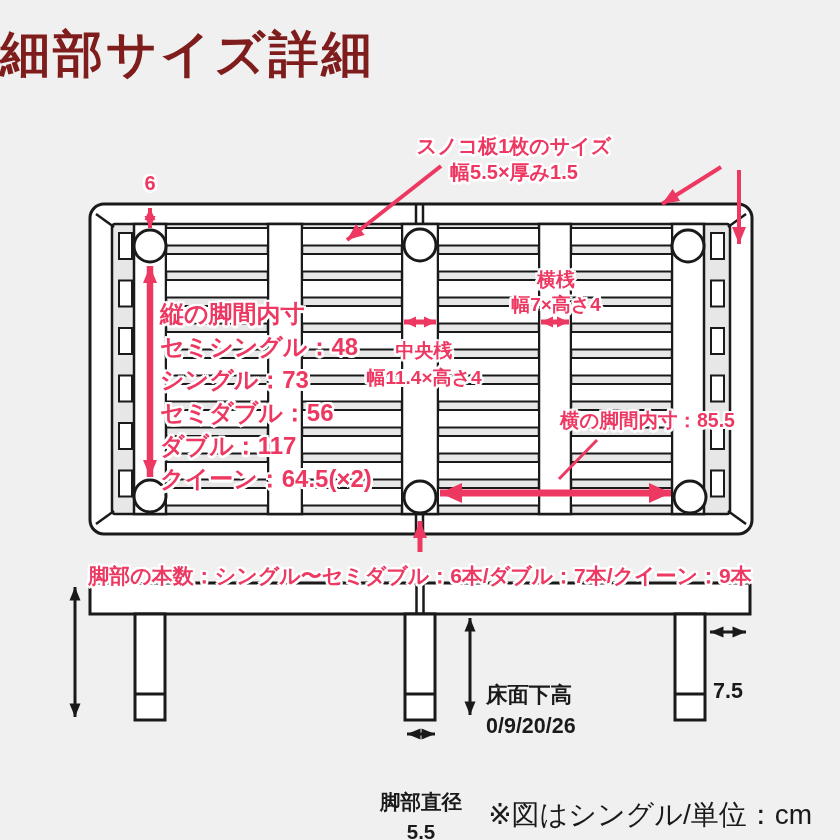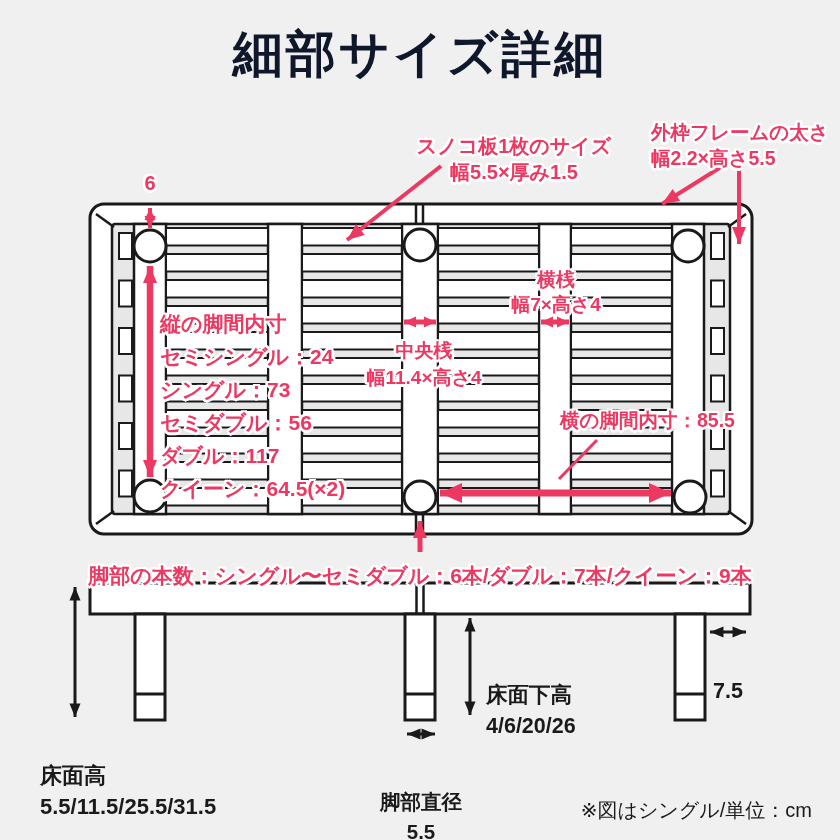--- a/index.html
+++ b/index.html
@@ -5,21 +5,21 @@
   :root{
     --accent:#ed3862;
     --ink:#1a1a1a;
     --bg:#f0f0f0;
   }
   html,body{margin:0;padding:0;}
   body{background:#fff;font-family:"Liberation Sans","DejaVu Sans",sans-serif;}
   .stage{position:relative;width:840px;height:840px;background:var(--bg);overflow:hidden;}
   .stage svg{position:absolute;left:0;top:0;}
   .t{position:absolute;white-space:nowrap;line-height:1.3;}
-  .title{left:0;right:0;top:22px;text-align:center;font-size:50px;font-weight:900;letter-spacing:3px;color:#0f172a;}
+  .title{left:0;right:0;top:22px;text-align:left;font-size:50px;font-weight:900;letter-spacing:3px;color:#7f1d1d;}
   .pink{color:var(--accent);font-weight:bold;
         text-shadow:-2px -2px 0 #fff,2px -2px 0 #fff,-2px 2px 0 #fff,2px 2px 0 #fff,
                     -2.5px 0 0 #fff,2.5px 0 0 #fff,0 -2.5px 0 #fff,0 2.5px 0 #fff;}
   .black{color:var(--ink);font-weight:600;margin-top:36px;}
   .ctr{text-align:center;}
   .lh33{line-height:33px;}
   .lh26{line-height:26px;}
   .lh25{line-height:25px;}
   .lh27{line-height:27px;}
   .lh30{line-height:30px;}
@@ -202,59 +202,51 @@
 
   <div class="t title">細部サイズ詳細</div>
 
   <div class="t pink ctr" style="left:132px;top:170px;width:36px;font-size:20px;">6</div>
 
   <div class="t pink ctr lh26" style="left:394px;top:133px;width:240px;font-size:20px;">
     <div>スノコ板1枚のサイズ</div>
     <div>幅5.5×厚み1.5</div>
   </div>
 
-  <div class="t pink lh26" style="left:651px;top:119px;font-size:19.5px;">
-    <div>外枠フレームの太さ</div>
-    <div>幅2.2×高さ5.5</div>
-  </div>
-
-  <div class="t pink lh33" style="left:160px;top:307px;font-size:21px;">
+
+  <div class="t pink lh33" style="left:160px;top:297px;font-size:24px;">
     <div>縦の脚間内寸</div>
-    <div>セミシングル：24</div>
+    <div>セミシングル：48</div>
     <div>シングル：73</div>
     <div>セミダブル：56</div>
     <div>ダブル：117</div>
     <div>クイーン：64.5(×2)</div>
   </div>
 
   <div class="t pink ctr lh25" style="left:476px;top:267px;width:160px;font-size:19px;">
     <div>横桟</div>
     <div>幅7×高さ4</div>
   </div>
 
   <div class="t pink ctr lh27" style="left:334px;top:337px;width:180px;font-size:19px;">
     <div>中央桟</div>
     <div>幅11.4×高さ4</div>
   </div>
 
   <div class="t pink" style="left:517px;top:408px;font-size:19.5px;margin-left:43px;">横の脚間内寸：85.5</div>
 
   <div class="t pink ctr" style="left:60px;top:545px;width:720px;font-size:21px;margin-top:17px;">脚部の本数：シングル〜セミダブル：6本/ダブル：7本/クイーン：9本</div>
 
-  <div class="t black lh31" style="left:40px;top:724px;font-size:22px;">
-    <div>床面高</div>
-    <div>5.5/11.5/25.5/31.5</div>
-  </div>
 
   <div class="t black lh31" style="left:486px;top:644px;font-size:21.5px;">
     <div>床面下高</div>
-    <div>4/6/20/26</div>
+    <div>0/9/20/26</div>
   </div>
 
   <div class="t black ctr" style="left:700px;top:642px;width:56px;font-size:21.5px;">7.5</div>
 
   <div class="t black ctr lh30" style="left:351px;top:751px;width:140px;font-size:20.5px;">
     <div>脚部直径</div>
     <div>5.5</div>
   </div>
 
-  <div class="t" style="right:28px;top:797px;font-size:20px;color:var(--ink);font-weight:400;text-align:right;">※図はシングル/単位：cm</div>
+  <div class="t" style="right:28px;top:797px;font-size:28px;color:var(--ink);font-weight:400;text-align:right;">※図はシングル/単位：cm</div>
 </div>
 
 </body></html>

